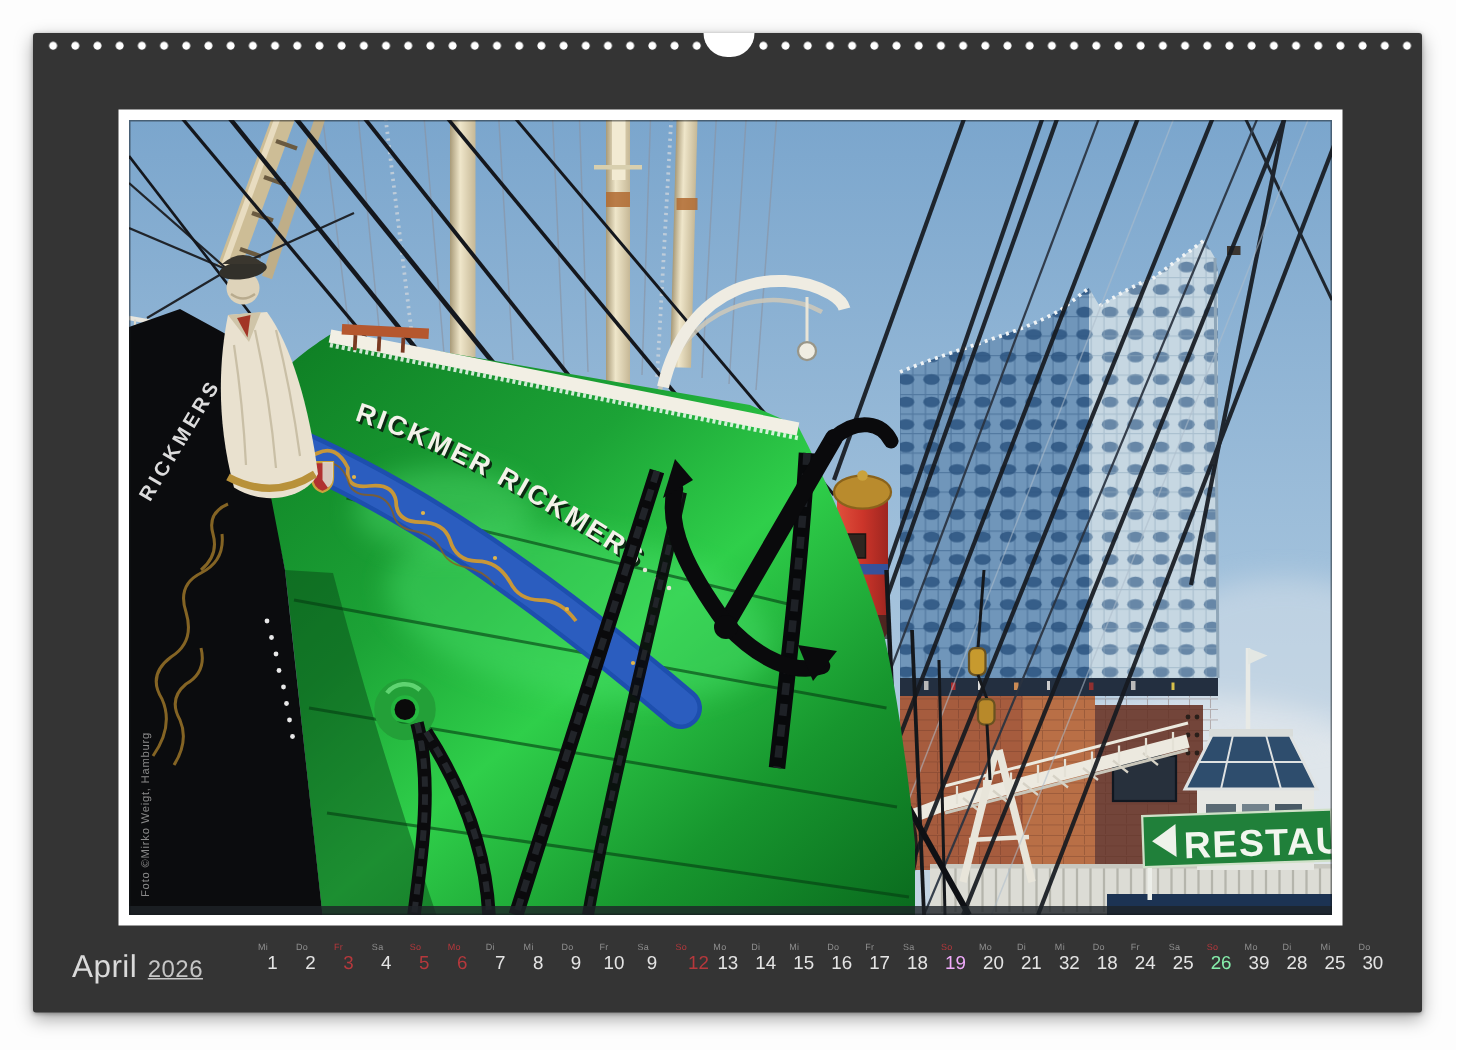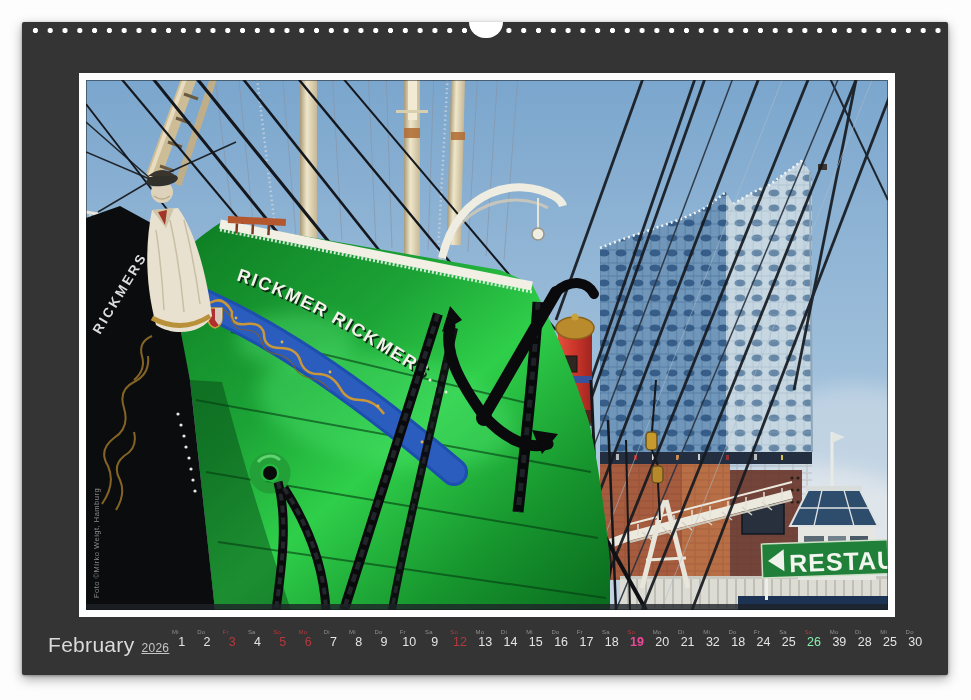--- a/index.html
+++ b/index.html
@@ -8,21 +8,21 @@
   .page{position:absolute;left:22px;top:22px;width:926px;height:653px;background:#343434;border-radius:2px;
         box-shadow:0 4px 12px rgba(0,0,0,.35),0 1px 3px rgba(0,0,0,.3);}
   .holes{position:absolute;top:5px;left:6px;width:916px;height:7px;
          background-image:radial-gradient(circle at 7.4px 3.5px,#ffffff 0 2.4px,rgba(255,255,255,0) 2.9px);
          background-size:14.8px 7px;background-repeat:repeat-x;}
   .hanger-notch{position:absolute;top:0;left:464px;transform:translateX(-50%);width:34px;height:16px;
          background:#fff;border-radius:0 0 17px 17px;}
   .photo-frame{position:absolute;left:57px;top:51px;width:802px;height:530px;background:#fff;padding:7px;}
   .photo-frame svg{display:block;}
   .month-title{position:absolute;left:26px;top:611px;color:#dadada;font-size:21px;letter-spacing:.3px;}
-  .month-title .year{font-size:12px;color:#c6c6c6;margin-left:7px;text-decoration:underline;}
+  .month-title .year{font-size:16px;color:#c6c6c6;margin-left:7px;text-decoration:underline;}
   .dates{position:absolute;left:147px;top:607px;display:flex;}
   .day-cell{width:25.3px;height:28px;position:relative;}
   .day-abbr{position:absolute;top:0;left:3px;font-size:6px;color:#8f8f8f;letter-spacing:.2px;}
   .day-num{position:absolute;top:6px;left:0;width:100%;text-align:center;font-size:12.5px;color:#e4e4e4;}
   svg text{font-family:"Liberation Sans",sans-serif;}
 </style>
 </head>
 <body>
 
 <div class="stage">
@@ -376,21 +376,21 @@
 
         <rect x="0" y="524" width="802" height="6" fill="#1e2328" opacity="0.8"></rect>
 
         <text transform="translate(13,518) rotate(-90)" font-size="7.5" fill="#8a8a8a" letter-spacing="0.5">Foto ©Mirko Weigt, Hamburg</text>
 
         <rect x="0.5" y="0.5" width="801" height="529" fill="none" stroke="#14181c" opacity="0.5"></rect>
       </svg>
     </div>
 
     <div class="month-title">
-      <span>February</span><span class="year">2026</span>
+      <span>April</span><span class="year">2026</span>
     </div>
 
     <div class="dates" id="dates">
   <div class="day-cell">
     <span class="day-abbr">Mi</span>
     <span class="day-num">1</span>
   </div>
 
   <div class="day-cell">
     <span class="day-abbr">Do</span>
@@ -437,21 +437,21 @@
     <span class="day-num">10</span>
   </div>
 
   <div class="day-cell">
     <span class="day-abbr">Sa</span>
     <span class="day-num">9</span>
   </div>
 
   <div class="day-cell">
     <span class="day-abbr" style="color: rgb(181, 56, 60);">So</span>
-    <span class="day-num" style="color: rgb(181, 56, 60);">12</span>
+    <span class="day-num" style="color: rgb(181, 56, 60); text-align: right;">12</span>
   </div>
 
   <div class="day-cell">
     <span class="day-abbr">Mo</span>
     <span class="day-num">13</span>
   </div>
 
   <div class="day-cell">
     <span class="day-abbr">Di</span>
     <span class="day-num">14</span>
@@ -472,21 +472,21 @@
     <span class="day-num">17</span>
   </div>
 
   <div class="day-cell">
     <span class="day-abbr">Sa</span>
     <span class="day-num">18</span>
   </div>
 
   <div class="day-cell">
     <span class="day-abbr" style="color: rgb(181, 56, 60);">So</span>
-    <span class="day-num" style="color: #ec4899; font-weight: bold;">19</span>
+    <span class="day-num" style="color: #f0abfc;">19</span>
   </div>
 
   <div class="day-cell">
     <span class="day-abbr">Mo</span>
     <span class="day-num">20</span>
   </div>
 
   <div class="day-cell">
     <span class="day-abbr">Di</span>
     <span class="day-num">21</span>

